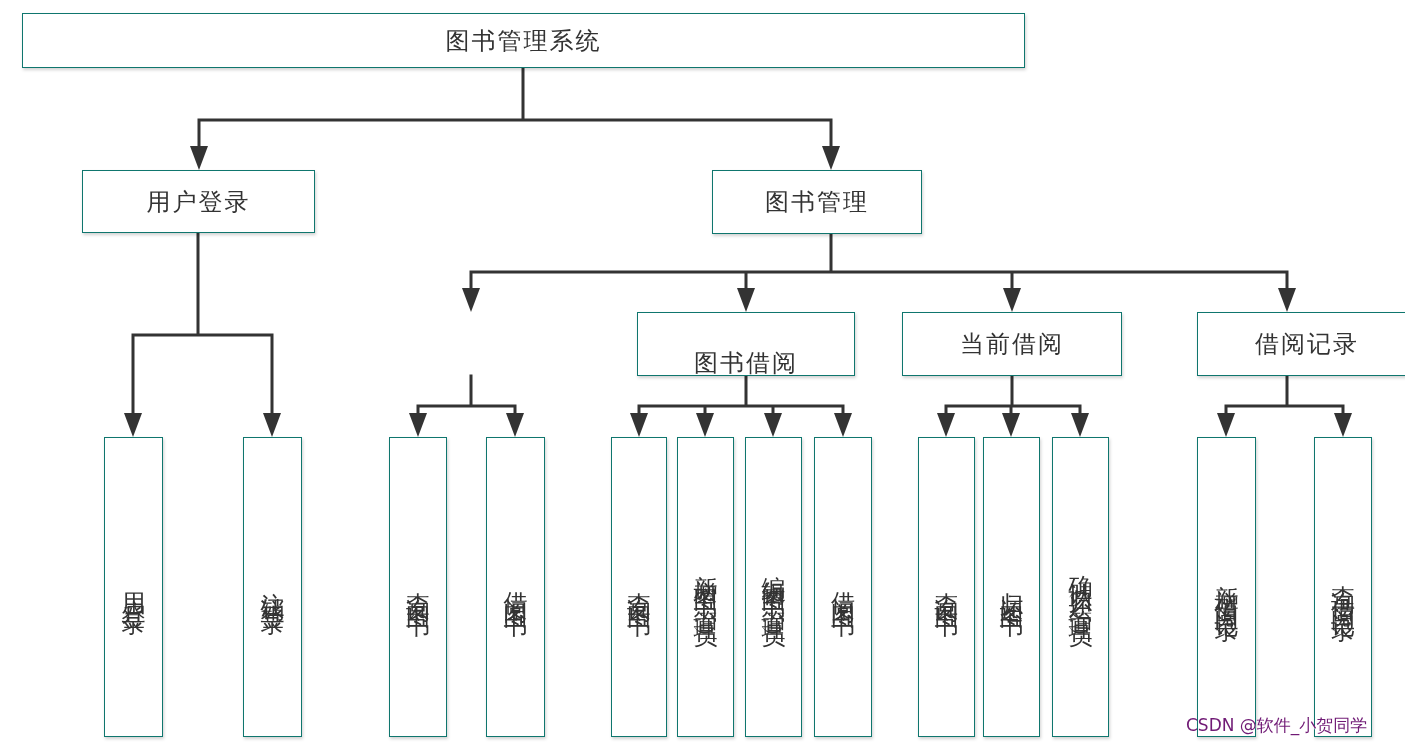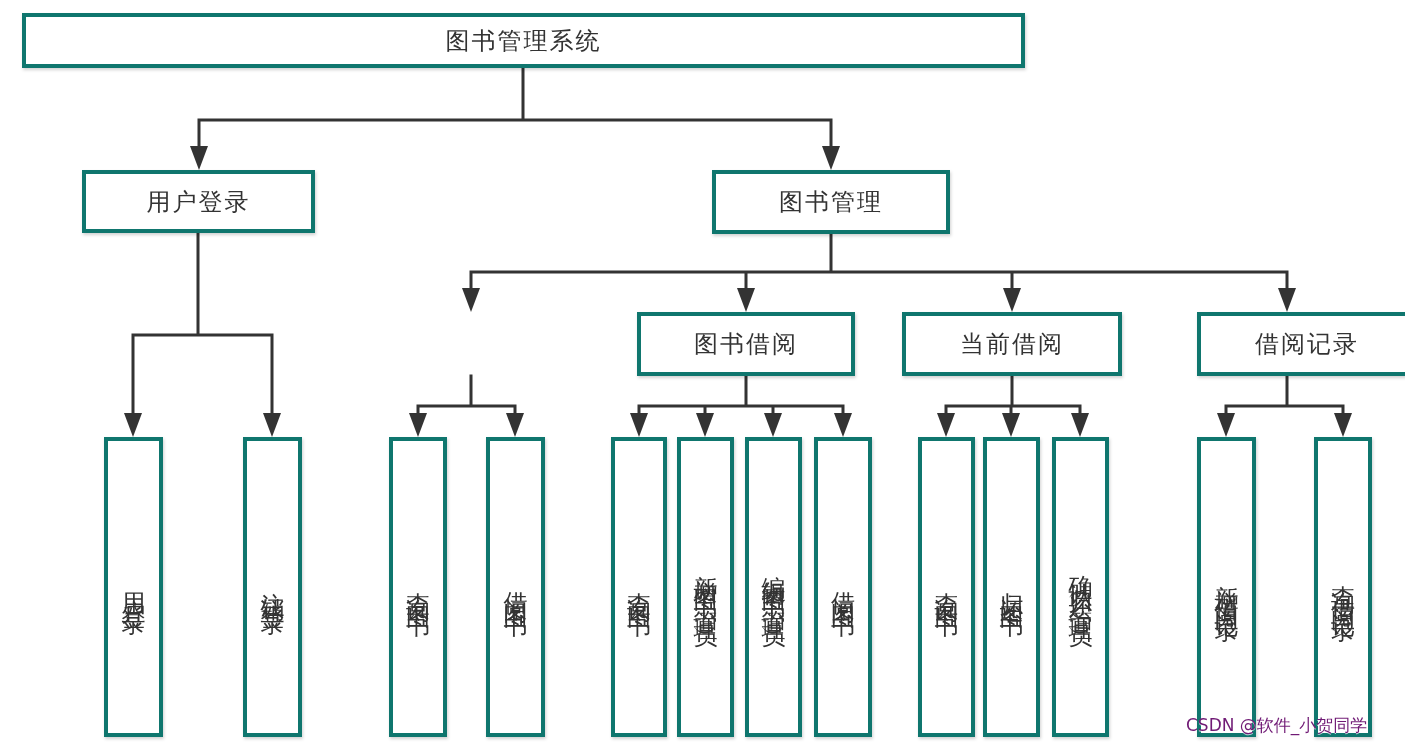--- a/index.html
+++ b/index.html
@@ -18,21 +18,21 @@
   .connectors {
     position: absolute;
     left: 0;
     top: 0;
     z-index: 1;
   }
   .node {
     position: absolute;
     box-sizing: border-box;
     background: #ffffff;
-    border: 4px solid #0f766e;
+    border: 1px solid #0f766e;
     color: #333333;
     display: flex;
     align-items: center;
     justify-content: center;
     z-index: 2;
     box-shadow: 1px 2px 3px rgba(0,0,0,0.18);
   }
   .node.h-node span {
     font-size: 24px;
     letter-spacing: 2px;
@@ -90,25 +90,25 @@
              M1334 413 L1352 413 L1343 437 Z"></path>
   </svg>
 
   <div class="node h-node" style="left:22px; top:13px; width:1003px; height:55px;">
     <span>图书管理系统</span>
   </div>
 
   <div class="node h-node" style="left:82px; top:170px; width:233px; height:63px;">
     <span>用户登录</span>
   </div>
-  <div class="node h-node" style="left:712px; top:170px; width:238px; height:64px;">
+  <div class="node h-node" style="left:712px; top:170px; width:210px; height:64px;">
     <span>图书管理</span>
   </div>
 
-  <div class="node h-node" style="left:637px; top:312px; width:218px; height:64px;">
+  <div class="node h-node" style="left:637px; top:312px; width:218px; height:64px;align-items:flex-end;">
     <span>图书借阅</span>
   </div>
   <div class="node h-node" style="left:902px; top:312px; width:220px; height:64px;">
     <span>当前借阅</span>
   </div>
   <div class="node h-node" style="left:1177px; top:312px; width:220px; height:64px;margin-left:20px;">
     <span>借阅记录</span>
   </div>
 
   <div class="node leaf" style="left:104px; top:437px; width:59px; height:300px;">

